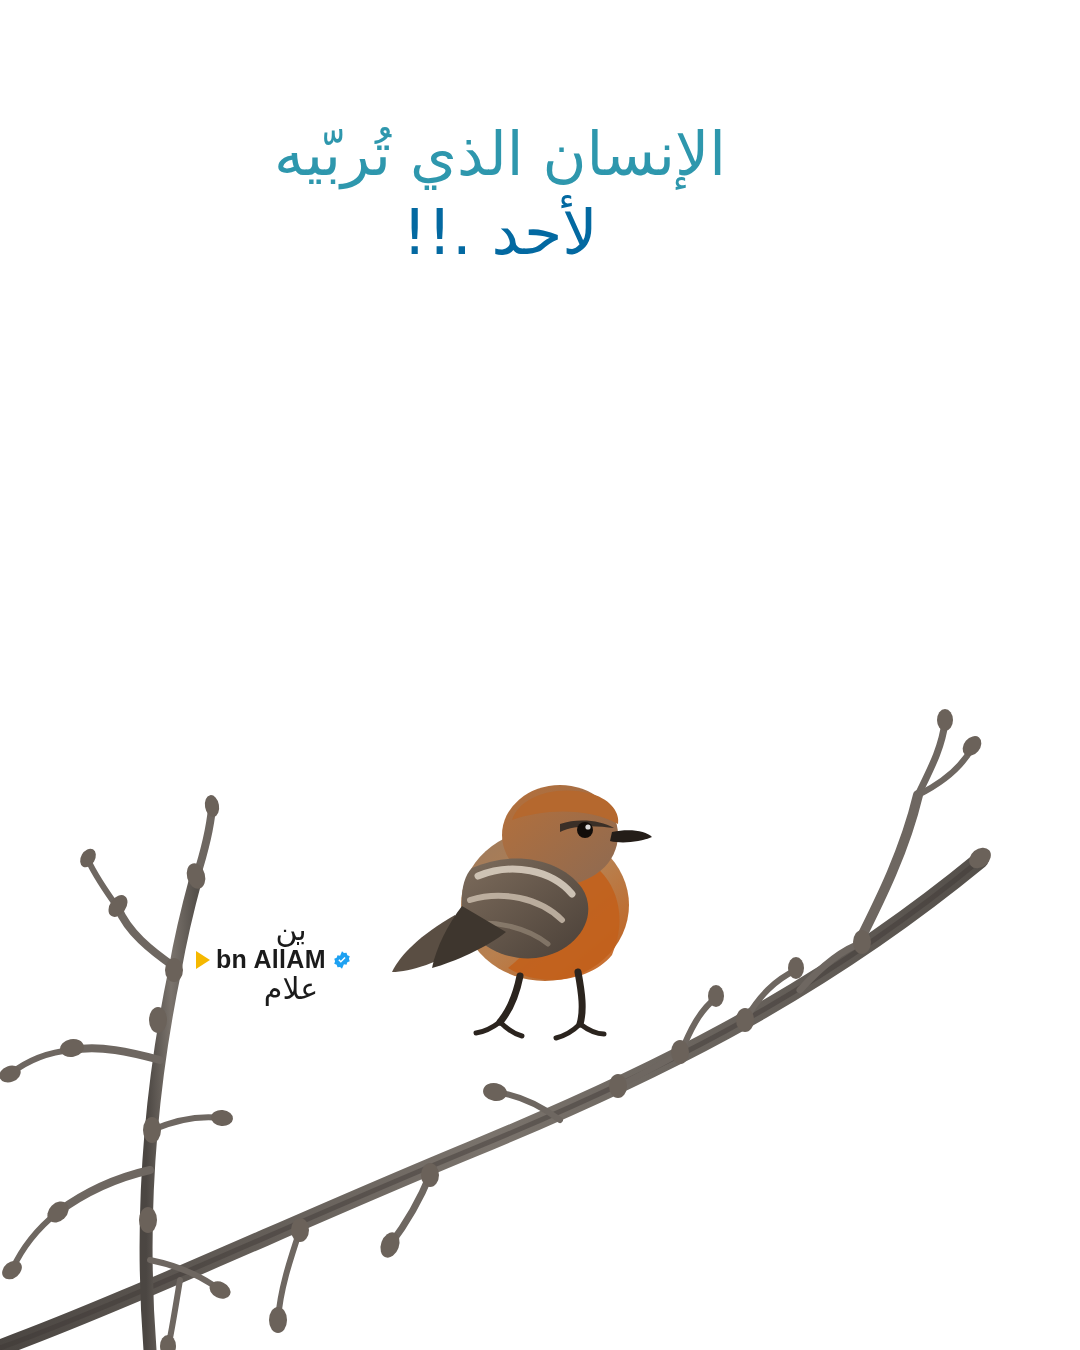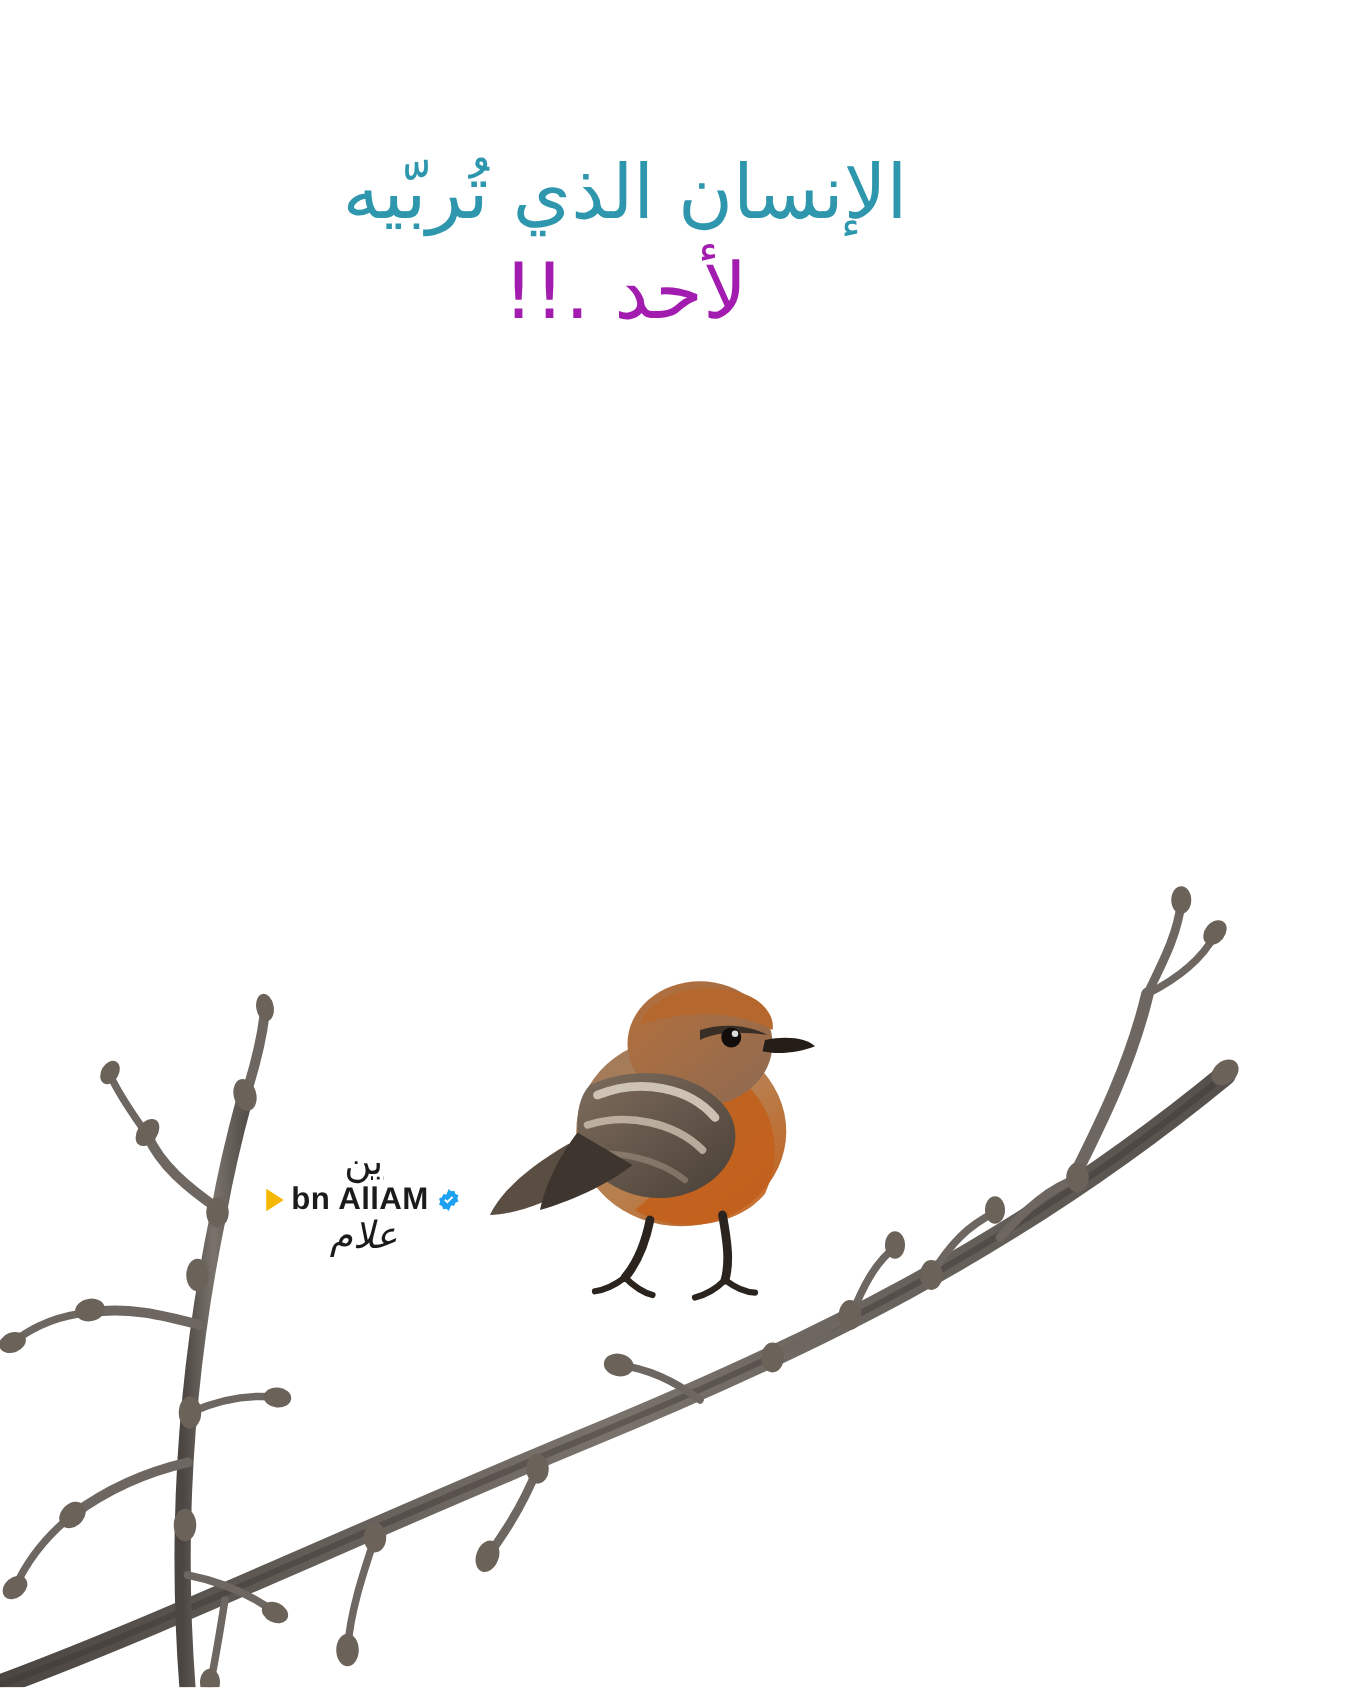--- a/index.html
+++ b/index.html
@@ -47,21 +47,21 @@
     color: #2e97ad;
     font-size: 60px;
     margin-bottom: 4px;
   }
   .ar-line-2 {
     color: #1b1b1b;
     font-size: 62px;
     margin-bottom: 2px;
   }
   .ar-line-3 {
-    color: #a21caf;
+    color: #0369a1;
     font-size: 62px;
   }
 
   .en-block {
     margin-top: 34px;
   }
   .en-line {
     font-family: "Liberation Serif", serif;
     font-size: 43px;
     line-height: 1.62;
@@ -100,21 +100,20 @@
     direction: rtl;
     font-size: 30px;
     color: #1b1b1b;
     line-height: 1;
     margin-bottom: 2px;
     text-decoration: underline;
   }
   .wm-mid {
     display: flex;
     align-items: center;
-    justify-content: center;
     gap: 6px;
     line-height: 1;
   }
   .wm-play {
     width: 0;
     height: 0;
     border-top: 9px solid transparent;
     border-bottom: 9px solid transparent;
     border-left: 14px solid #f5b800;
   }
@@ -132,21 +131,20 @@
     display: inline-block;
   }
   .wm-verified svg { display:block; }
   .wm-ar-bot {
     font-family: "DejaVu Sans", sans-serif;
     direction: rtl;
     font-size: 30px;
     color: #1b1b1b;
     line-height: 1;
     margin-top: 2px;
-    font-style: italic;
   }
 </style>
 </head>
 <body>
 
 <div class="card">
 
   <div class="quote-block">
 
     <div class="ar-line ar-line-1">الإنسان الذي تُربّيه</div>

